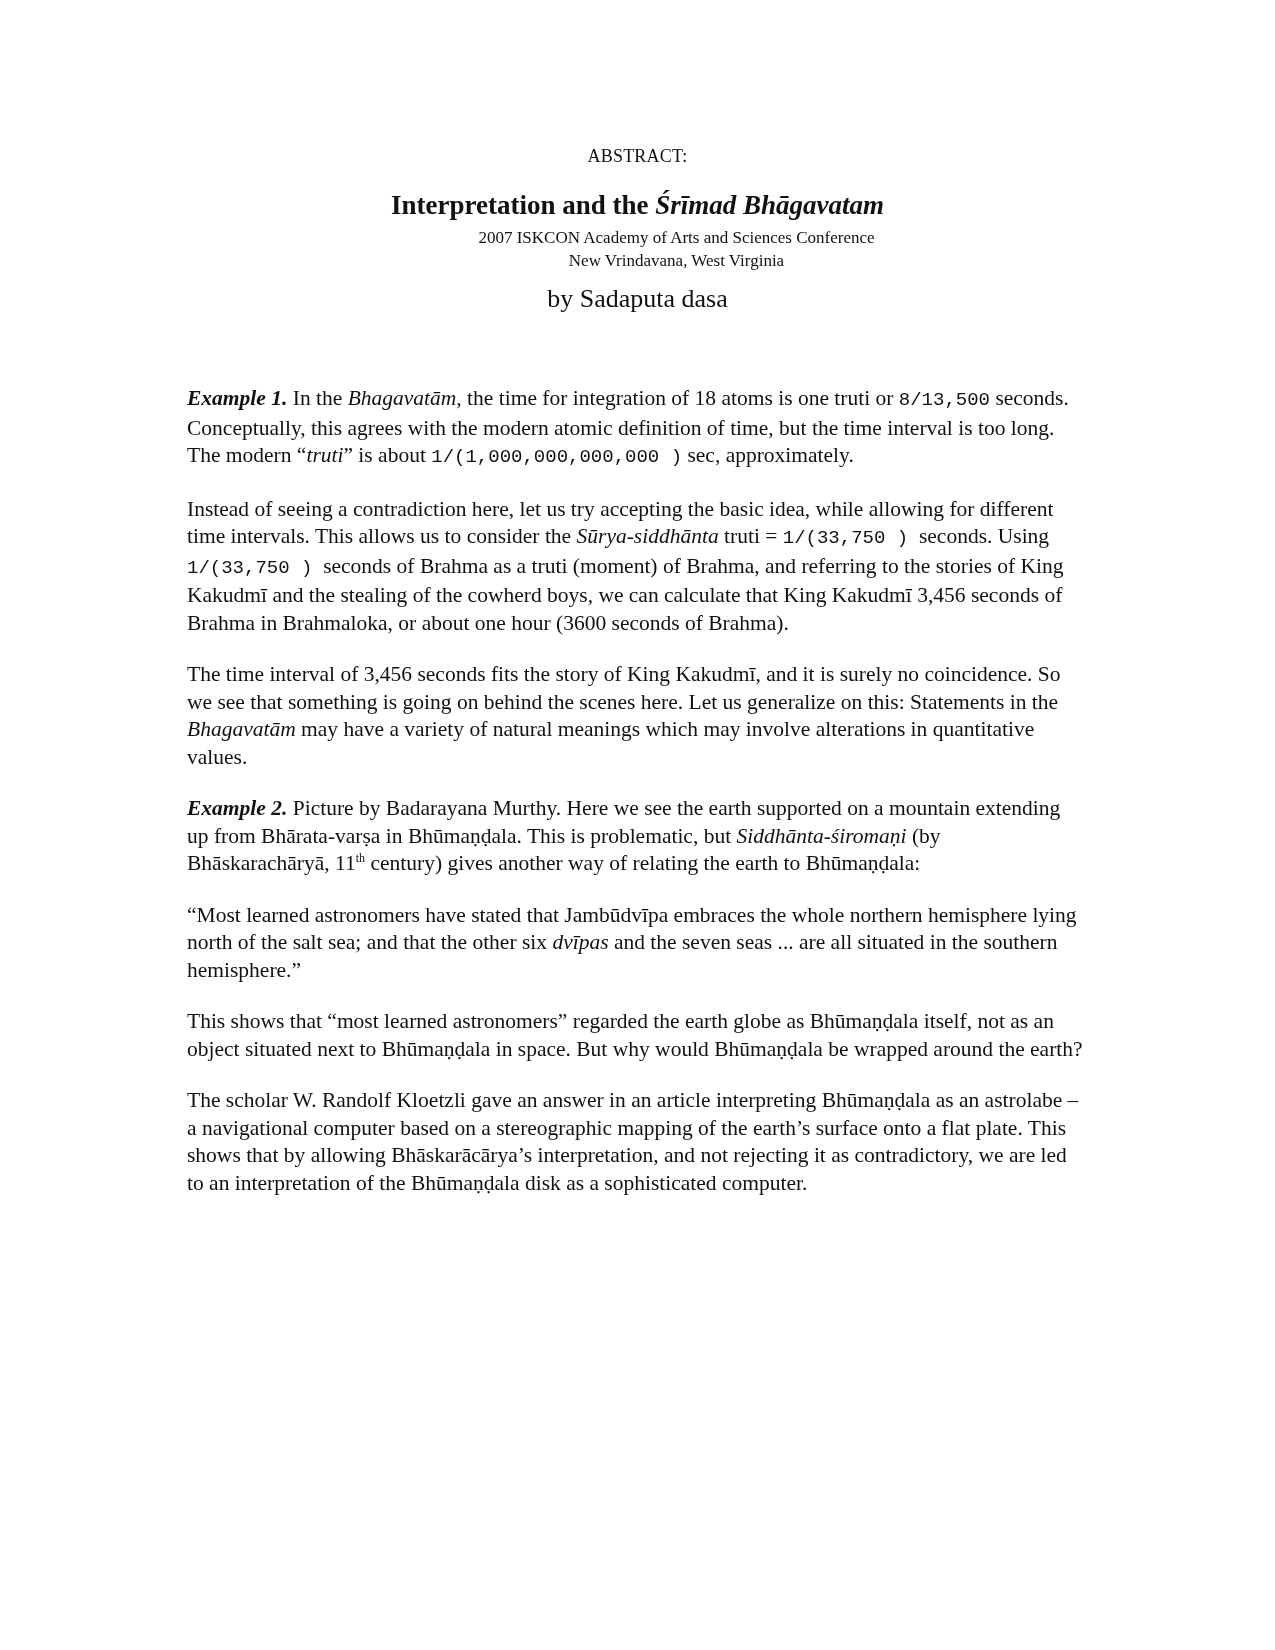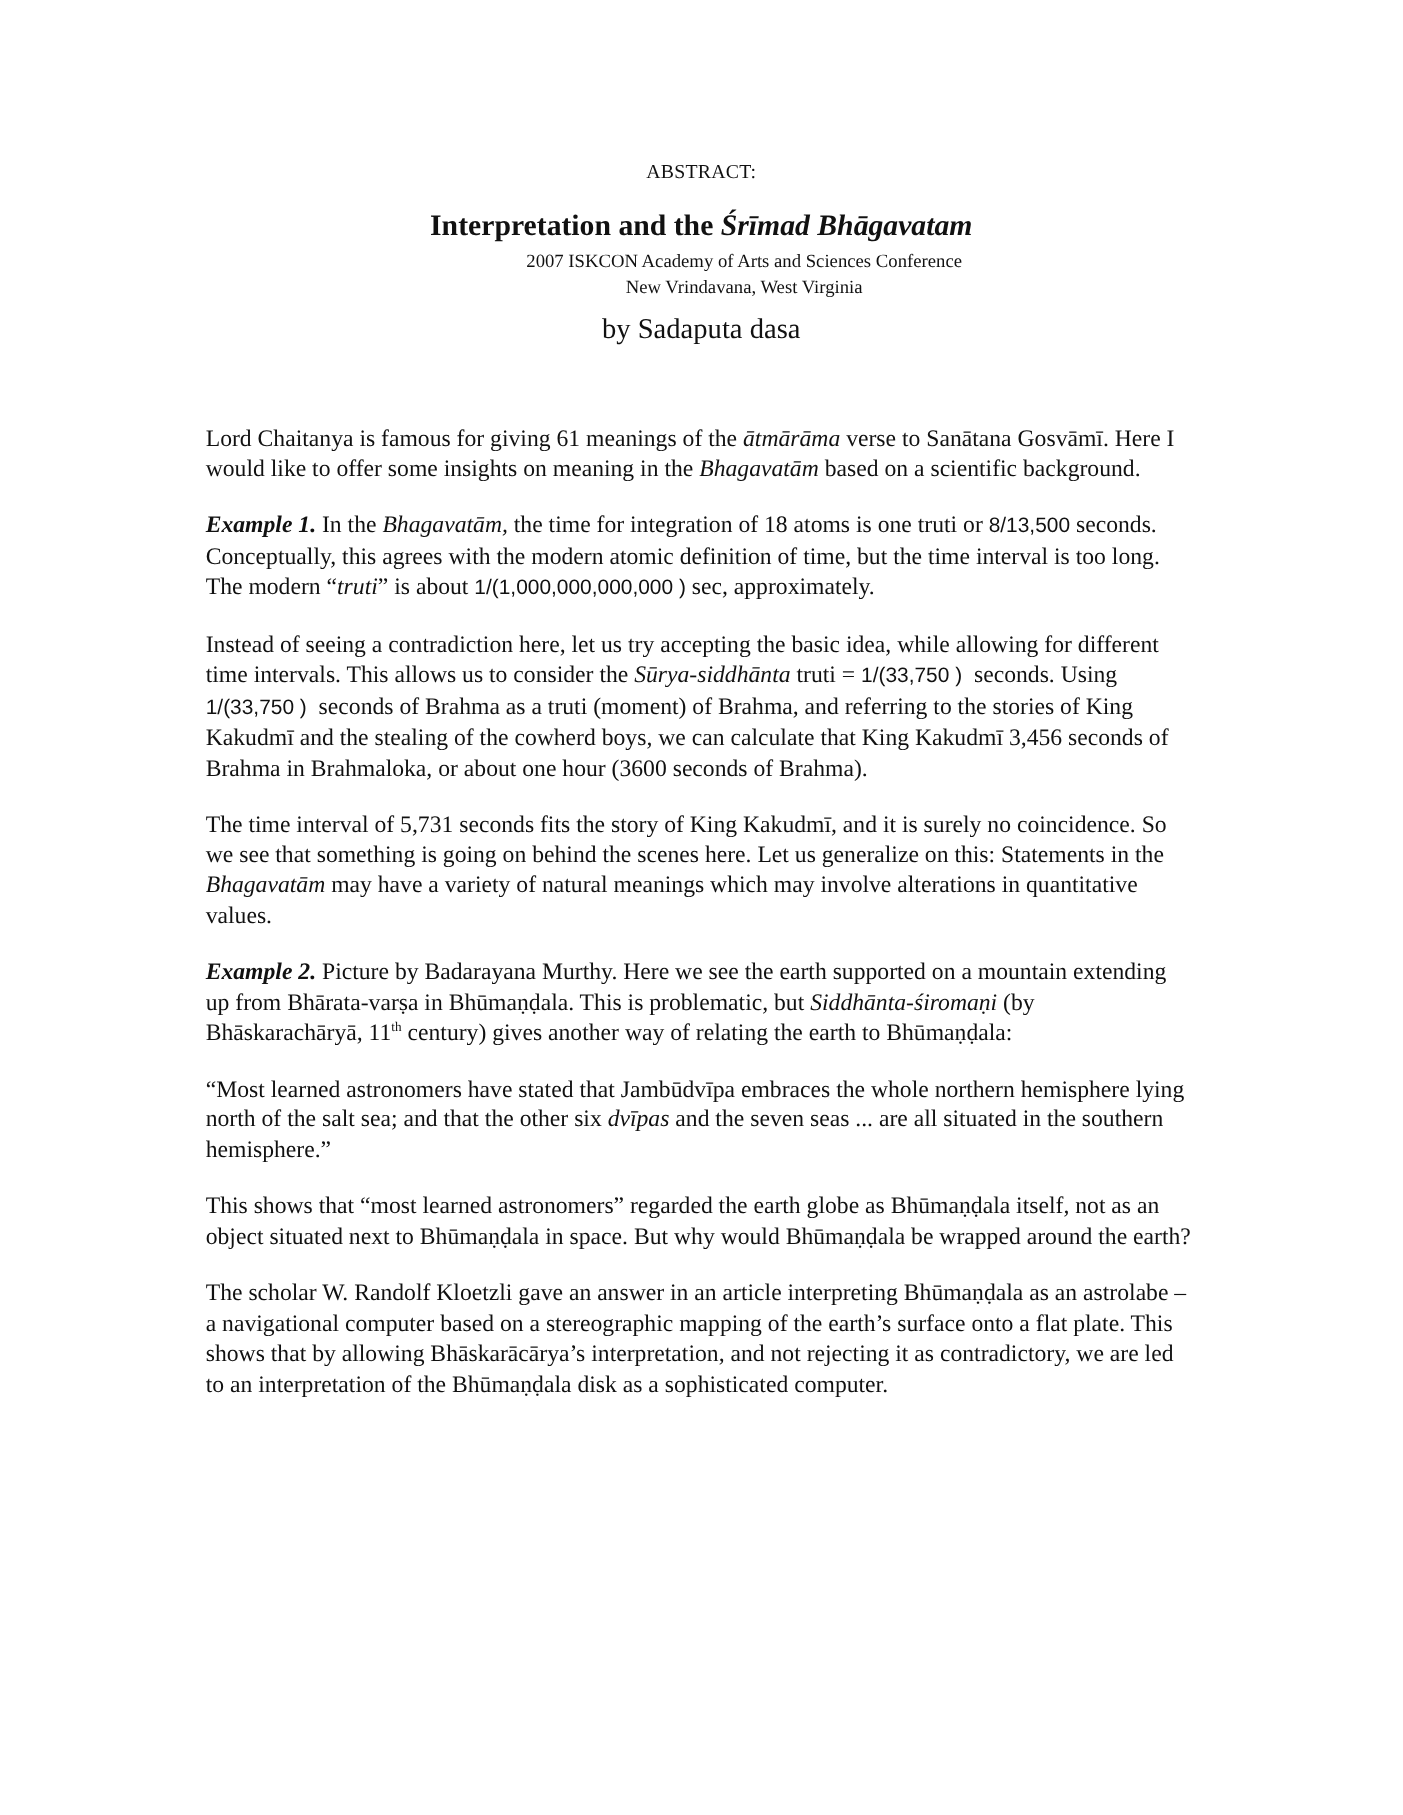--- a/index.html
+++ b/index.html
@@ -13,21 +13,21 @@
     .abstract-label { top: 146px; font-size: 18px; letter-spacing: 0.2px; }
     .title { top: 190px; font-size: 27px; font-weight: bold; }
     .title i { font-style: italic; }
     .conf { top: 226px; font-size: 17px; line-height: 23px; padding-left: 39px; }
     .author { top: 284px; font-size: 26px; }
     .body {
       position: absolute; left: 187px; width: 900px; top: 385px;
       font-size: 21.5px; line-height: 27.5px;
     }
     .body p { margin: 0 0 24px 0; }
-    .mono { font-family: Liberation Sans, sans-serif; font-size: 19px; }
+    .mono { font-family: Liberation Mono, monospace; font-size: 19px; }
     sup { font-size: 12px; line-height: 0; }
     b { font-weight: bold; font-style: italic; }
   </style>
 </head>
 <body>
 
 <div class="page">
 
   <div class="center abstract-label">ABSTRACT:</div>
 
@@ -35,27 +35,26 @@
 
   <div class="center conf">
     <div>2007 ISKCON Academy of Arts and Sciences Conference</div>
     <div>New Vrindavana, West Virginia</div>
   </div>
 
   <div class="center author">by Sadaputa dasa</div>
 
   <div class="body">
 
-    <p><span>Lord Chaitanya is famous for giving 61 meanings of the </span><i>ātmārāma</i><span> verse to Sanātana Gosvāmī. Here I would like to offer some insights on meaning in the </span><i>Bhagavatām</i><span> based on a scientific background.</span></p>
 
     <p><b>Example 1.</b><span> In the </span><i>Bhagavatām,</i><span> the time for integration of 18 atoms is one truti or </span><span class="mono">8/13,500</span><span> seconds. Conceptually, this agrees with the modern atomic definition of time, but the time interval is too long. The modern “</span><i>truti</i><span>” is about </span><span class="mono">1/(1,000,000,000,000 )</span><span> sec, approximately.</span></p>
 
     <p><span>Instead of seeing a contradiction here, let us try accepting the basic idea, while allowing for different time intervals. This allows us to consider the </span><i>Sūrya-siddhānta</i><span> truti = </span><span class="mono">1/(33,750 )</span><span style="white-space:pre-wrap">  seconds. Using </span><span class="mono">1/(33,750 )</span><span style="white-space:pre-wrap">  seconds of Brahma as a truti (moment) of Brahma, and referring to the stories of King Kakudmī and the stealing of the cowherd boys, we can calculate that King Kakudmī 3,456 seconds of Brahma in Brahmaloka, or about one hour (3600 seconds of Brahma).</span></p>
 
-    <p><span>The time interval of 5,731 seconds fits the story of King Kakudmī, and it is surely no coincidence. So we see that something is going on behind the scenes here. Let us generalize on this: Statements in the </span><i>Bhagavatām</i><span> may have a variety of natural meanings which may involve alterations in quantitative values.</span></p>
+    <p><span>The time interval of 3,456 seconds fits the story of King Kakudmī, and it is surely no coincidence. So we see that something is going on behind the scenes here. Let us generalize on this: Statements in the </span><i>Bhagavatām</i><span> may have a variety of natural meanings which may involve alterations in quantitative values.</span></p>
 
     <p><b>Example 2.</b><span> Picture by Badarayana Murthy. Here we see the earth supported on a mountain extending up from Bhārata-varṣa in Bhūmaṇḍala. This is problematic, but </span><i>Siddhānta-śiromaṇi</i><span> (by Bhāskarachāryā, 11</span><sup>th</sup><span> century) gives another way of relating the earth to Bhūmaṇḍala:</span></p>
 
     <p><span>“Most learned astronomers have stated that Jambūdvīpa embraces the whole northern hemisphere lying north of the salt sea; and that the other six </span><i>dvīpas</i><span> and the seven seas ... are all situated in the southern hemisphere.”</span></p>
 
     <p><span>This shows that “most learned astronomers” regarded the earth globe as Bhūmaṇḍala itself, not as an object situated next to Bhūmaṇḍala in space. But why would Bhūmaṇḍala be wrapped around the earth?</span></p>
 
     <p><span>The scholar W. Randolf Kloetzli gave an answer in an article interpreting Bhūmaṇḍala as an astrolabe – a navigational computer based on a stereographic mapping of the earth’s surface onto a flat plate. This shows that by allowing Bhāskarācārya’s interpretation, and not rejecting it as contradictory, we are led to an interpretation of the Bhūmaṇḍala disk as a sophisticated computer.</span></p>
 
   </div>

